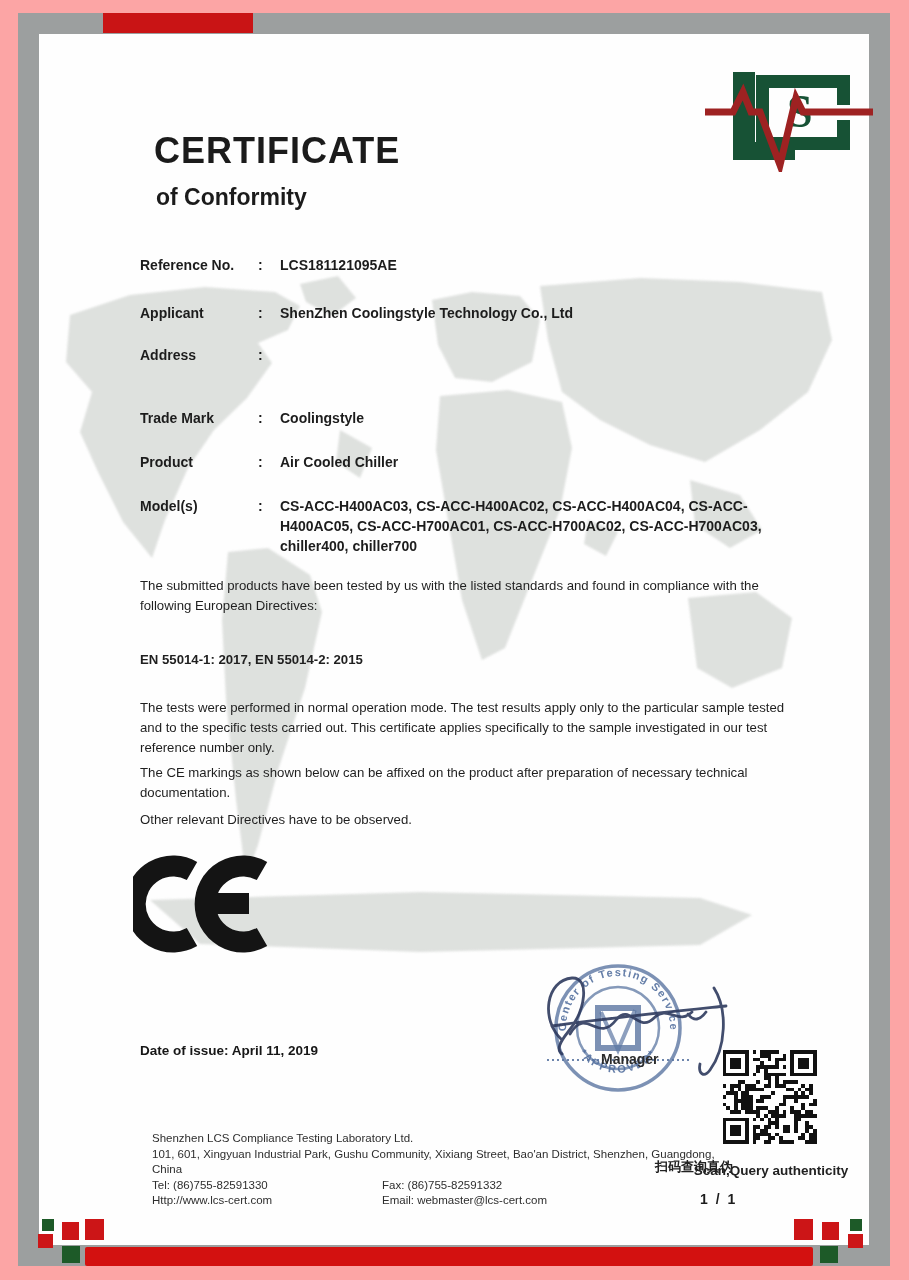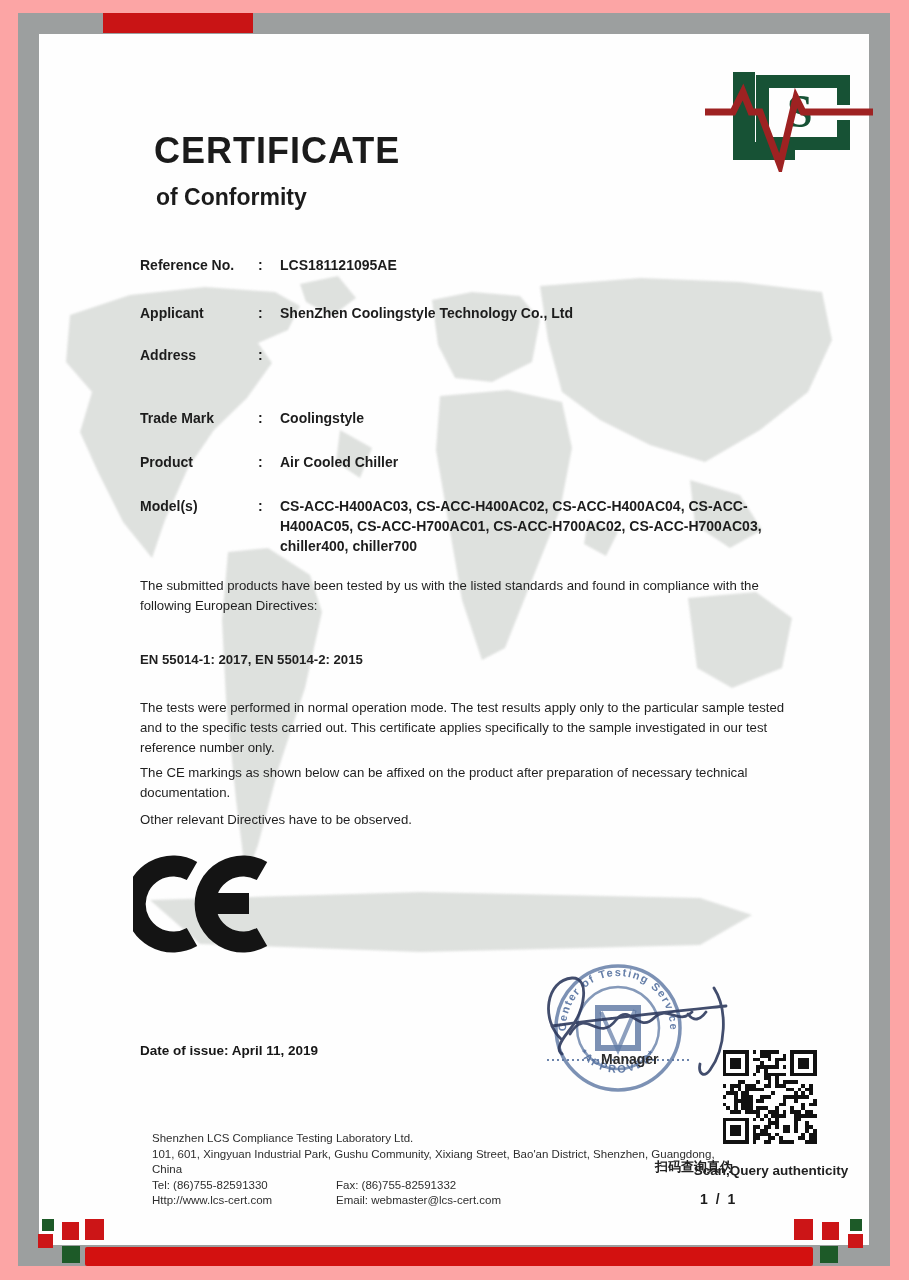--- a/index.html
+++ b/index.html
@@ -51,21 +51,21 @@
   
   .qr { position:absolute; left:721px; top:1050px; width:97px; height:94px; }
   .qr-cap-zh { position:absolute; left:655px; top:1146px; width:160px; text-align:left;
                font-size:13px; font-weight:bold; color:#222;margin-top:12px; }
   .qr-cap-en { position:absolute; left:681px; top:1163px; width:180px; text-align:center;
                font-size:13.5px; font-weight:bold; color:#222; }
 
   
   .footer { position:absolute; left:152px; top:1131px; width:580px; font-size:11.5px;
             line-height:15.6px; color:#2e2e2e; }
-  .footer .row { display:flex; }
+  .footer .row { display:flex;gap:46px; }
   .footer .c1 { width:184px; }
   .page-num { position:absolute; left:700px; top:1191px; font-size:14px; font-weight:bold;
               letter-spacing:2px; color:#1c1c1c; }
 </style>
 </head>
 <body>
 
 <div class="canvas">
 
   <div class="frame"></div>

